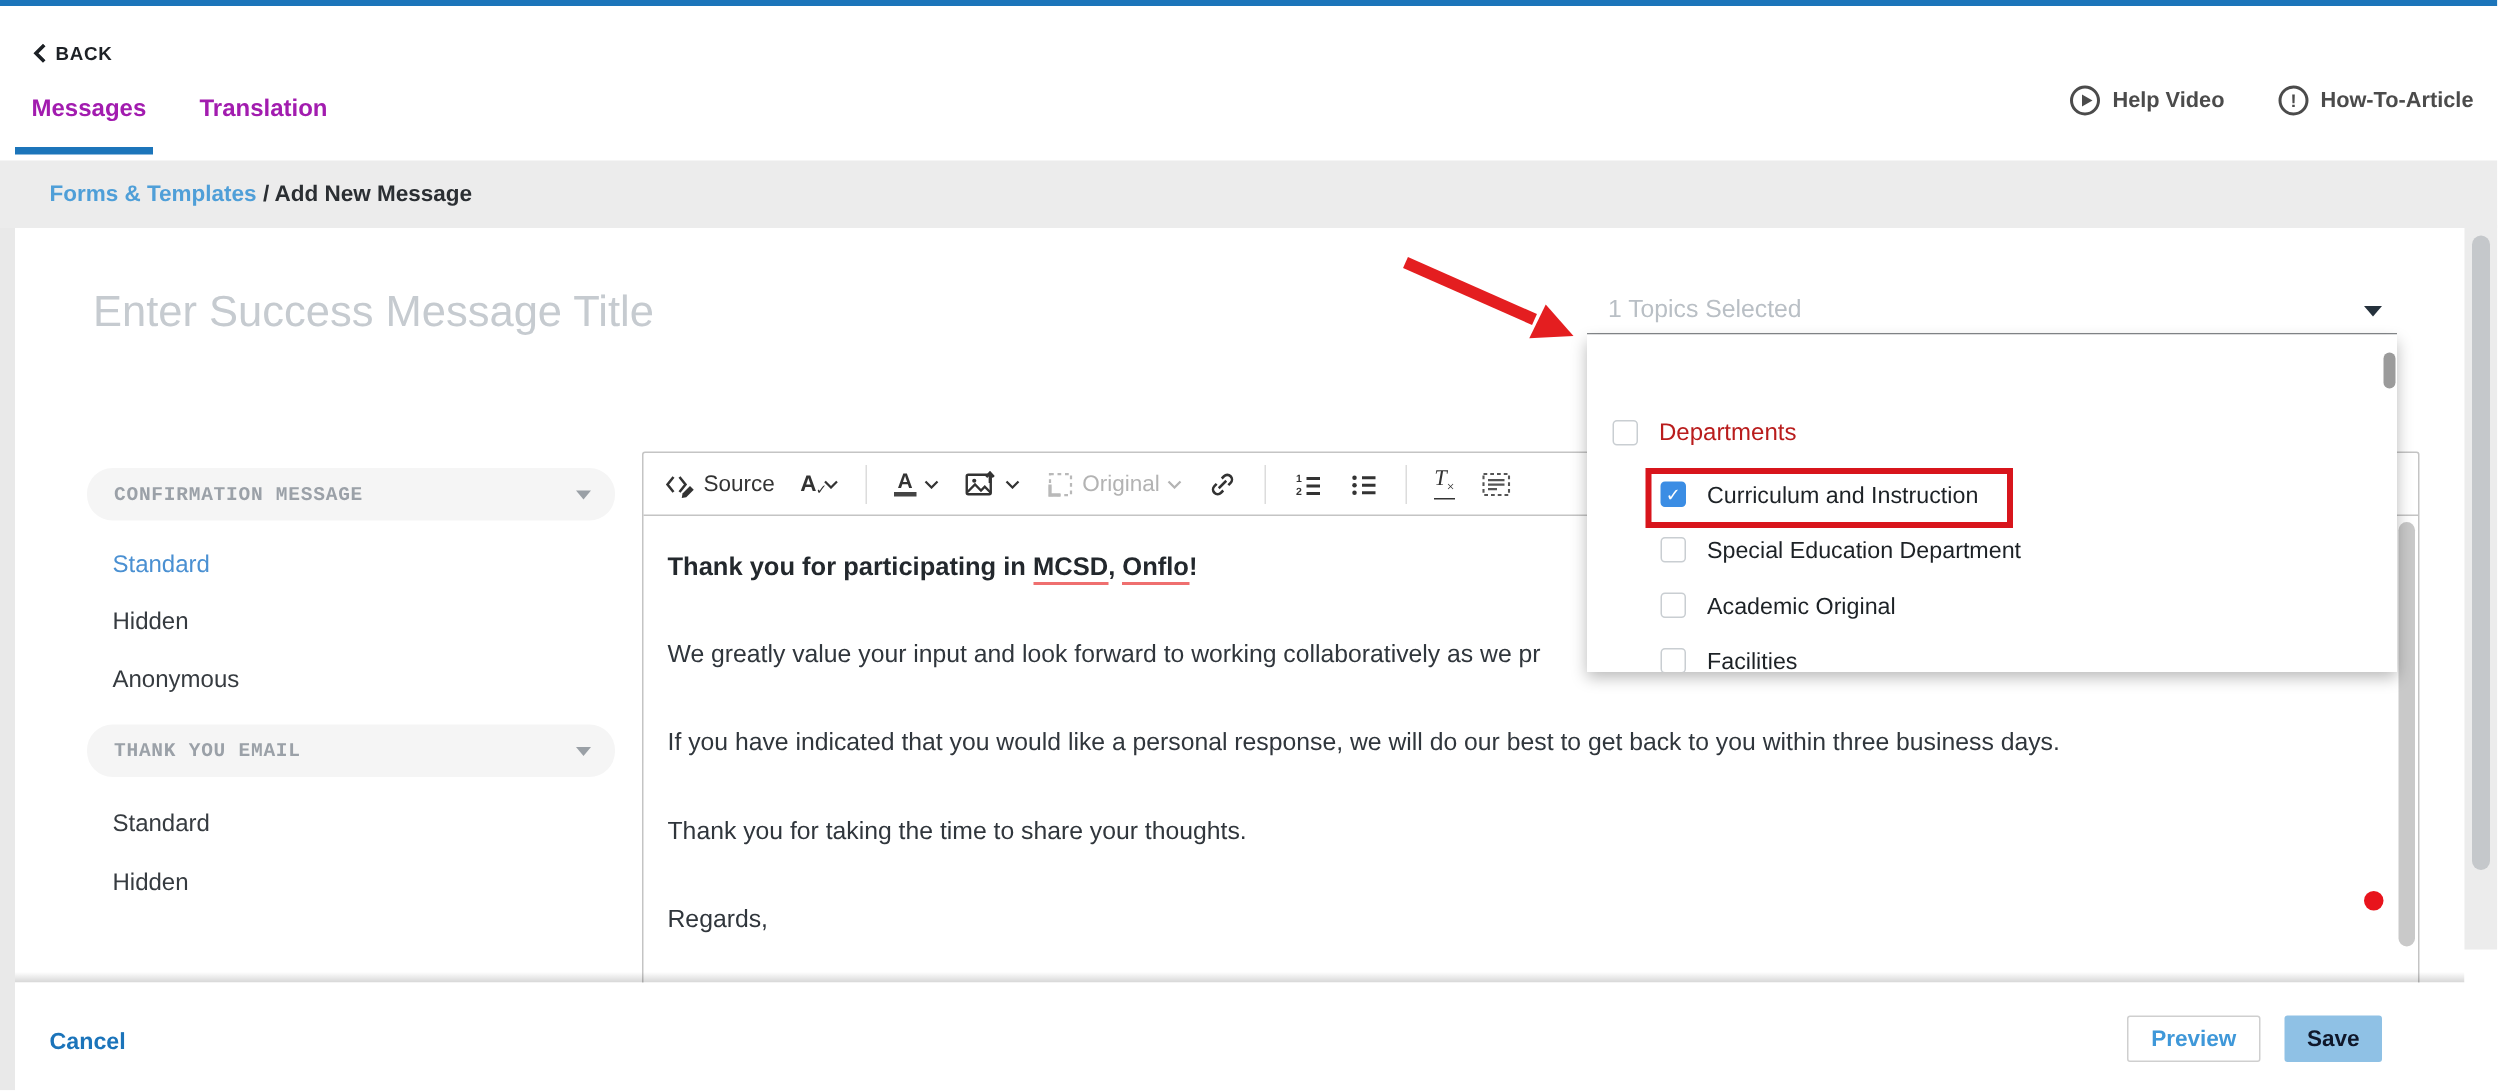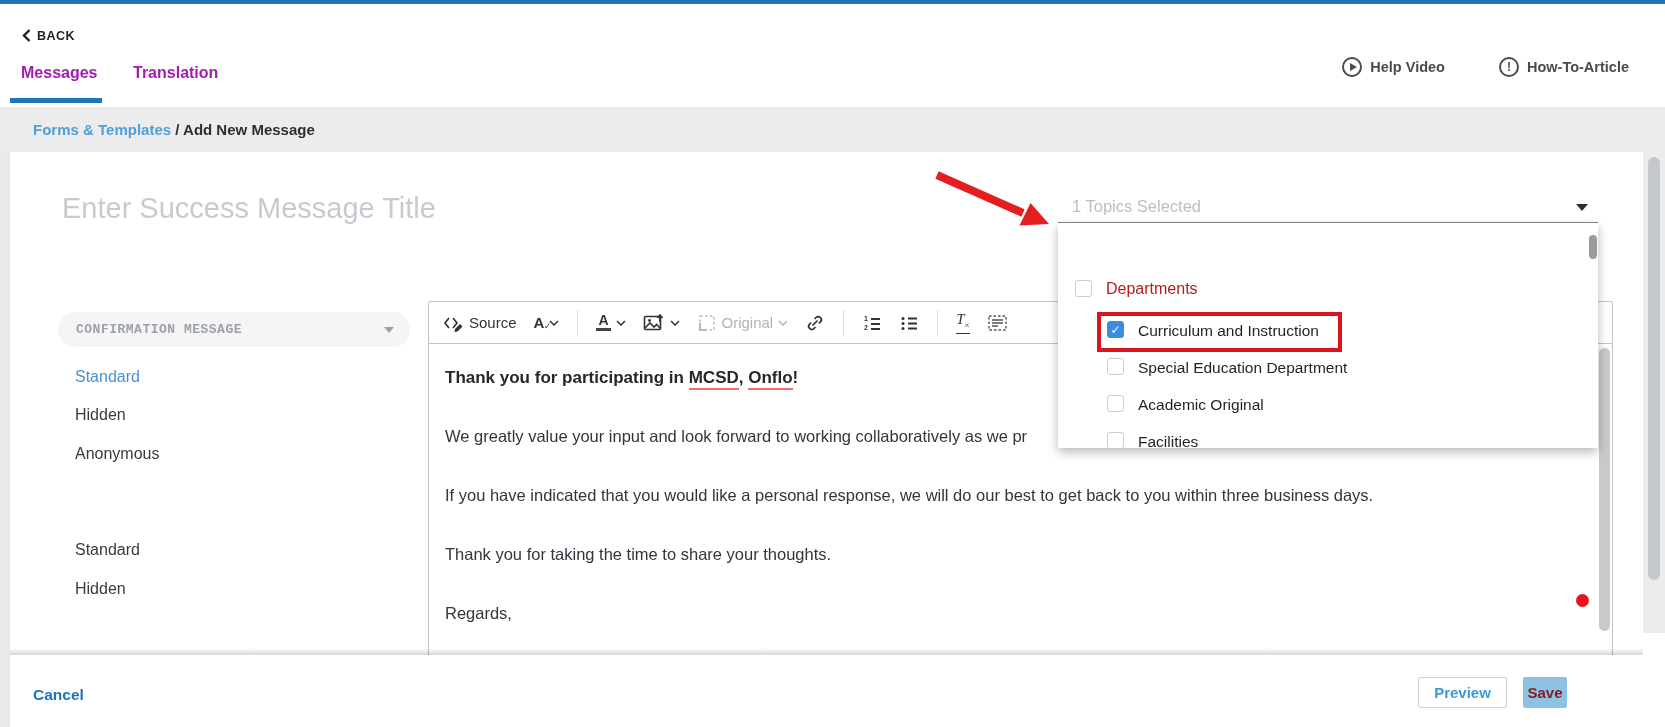--- a/index.html
+++ b/index.html
@@ -10,21 +10,21 @@
   
   .topbar { position:absolute; left:0; top:0; width:1665px; height:4px; background:#1c75ba; }
 
   
   .back { position:absolute; left:22px; top:29px; display:flex; align-items:flex-start; gap:6px;
           font-size:12.5px; font-weight:700; color:#1d2126; letter-spacing:.5px; cursor:pointer; }
   .tab { position:absolute; top:64px; font-size:16px; font-weight:700; color:#a21caf; cursor:pointer; }
   .tab.messages { left:21px; }
   .tab.translation { left:133px; }
   .tab-underline { position:absolute; left:10px; top:98px; width:92px; height:5px; background:#1c75ba; }
-  .header-links { position:absolute; top:57px; right:36px; display:flex; gap:54px; }
+  .header-links { position:absolute; top:57px; right:16px; display:flex; gap:36px; }
   .hlink { display:flex; align-items:center; gap:8px; font-size:14.5px; font-weight:700; color:#4b4b4b; cursor:pointer; }
   .circ { width:20px; height:20px; border:2px solid #4b4b4b; border-radius:50%; position:relative; flex:0 0 auto; }
   .circ.play::after { content:""; position:absolute; left:6px; top:4px; border-left:7px solid #4b4b4b;
                       border-top:4px solid transparent; border-bottom:4px solid transparent; }
   .circ.excl::after { content:"!"; position:absolute; left:0; top:0; width:16px; height:16px;
                       text-align:center; line-height:16px; font-size:12px; font-weight:700; color:#4b4b4b; }
 
   
   .crumb-band { position:absolute; left:0; top:107px; width:1665px; height:45px; background:#ececec; }
   .crumbs { position:absolute; left:33px; top:0; line-height:45px; font-size:15px; font-weight:700; }
@@ -94,21 +94,21 @@
 
   
   .pg-track { position:absolute; left:1643px; top:150px; width:22px; height:483px; background:#ececec; }
   .pg-thumb { position:absolute; left:1648px; top:157px; width:12px; height:423px; background:#c5c8cb; border-radius:6px; cursor:pointer; }
 
   
   .cancel { position:absolute; left:33px; top:686px; font-size:15.5px; font-weight:700; color:#1b74ba; cursor:pointer; }
   .btn { position:absolute; top:677px; height:31px; border-radius:2px; font-size:15px; font-weight:700;
          display:flex; align-items:center; justify-content:center; cursor:pointer; }
   .btn.preview { left:1418px; width:89px; background:#fff; border:1px solid #cfcfcf; color:#3f98d9; }
-  .btn.save { left:1523px; width:44px; background:#8fc1e5; border:none; color:#7f1d1d; }
+  .btn.save { left:1523px; width:65px; background:#8fc1e5; border:none; color:#0f172a; }
 </style>
 </head>
 <body>
 
 <div class="screen">
 
   <div class="topbar"></div>
 
   <div class="back">
     <svg class="ic" width="9" height="13" viewBox="0 0 9 13">
@@ -145,20 +145,24 @@
     <div class="title-input">Enter Success Message Title</div>
 
     <div class="pill pill1">
       <span class="ptxt">CONFIRMATION MESSAGE</span>
       <span class="caret-sm"></span>
     </div>
     <div class="side-item active si1">Standard</div>
     <div class="side-item si2">Hidden</div>
     <div class="side-item si3">Anonymous</div>
 
+    <div class="pill pill2">
+      <span class="ptxt">THANK YOU EMAIL</span>
+      <span class="caret-sm"></span>
+    </div>
     <div class="side-item si4">Standard</div>
     <div class="side-item si5">Hidden</div>
 
     <div class="editor">
       <div class="tb">
         <span class="tbtn">
           <svg class="ic" width="22" height="20" viewBox="0 0 22 20">
             <path d="M7 5 L3 10 L7 15" fill="none" stroke="#333" stroke-width="1.7"></path>
             <path d="M11 5 L15 10 L11 15" fill="none" stroke="#333" stroke-width="1.7"></path>
             <path d="M13 16 l5 -5 l2.5 2.5 l-5 5 l-3 .5 z" fill="#333"></path>

